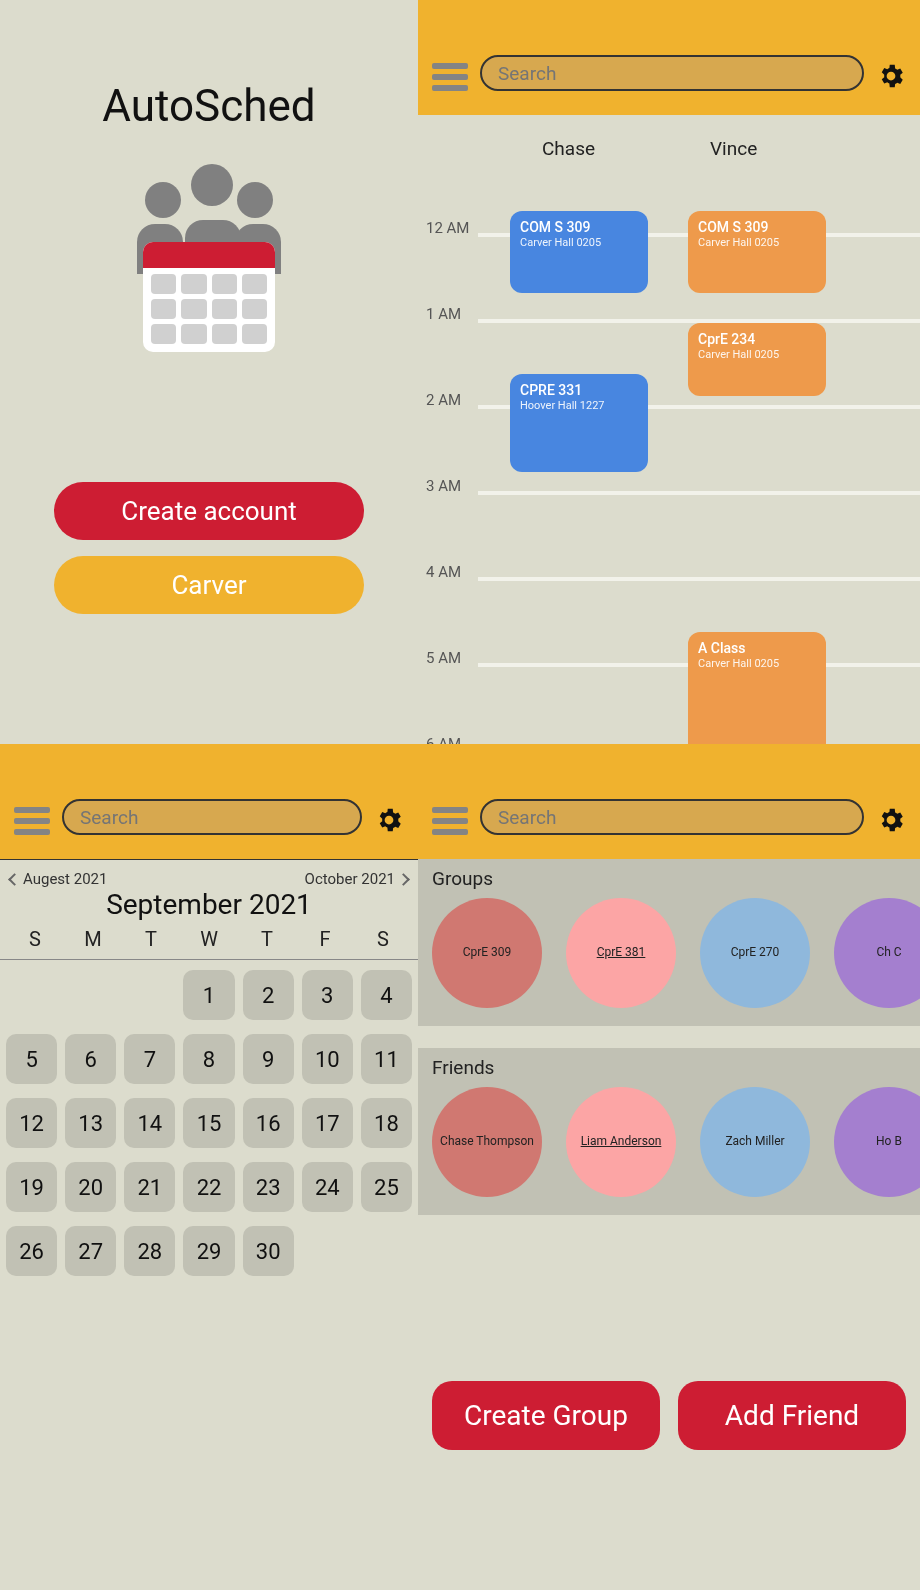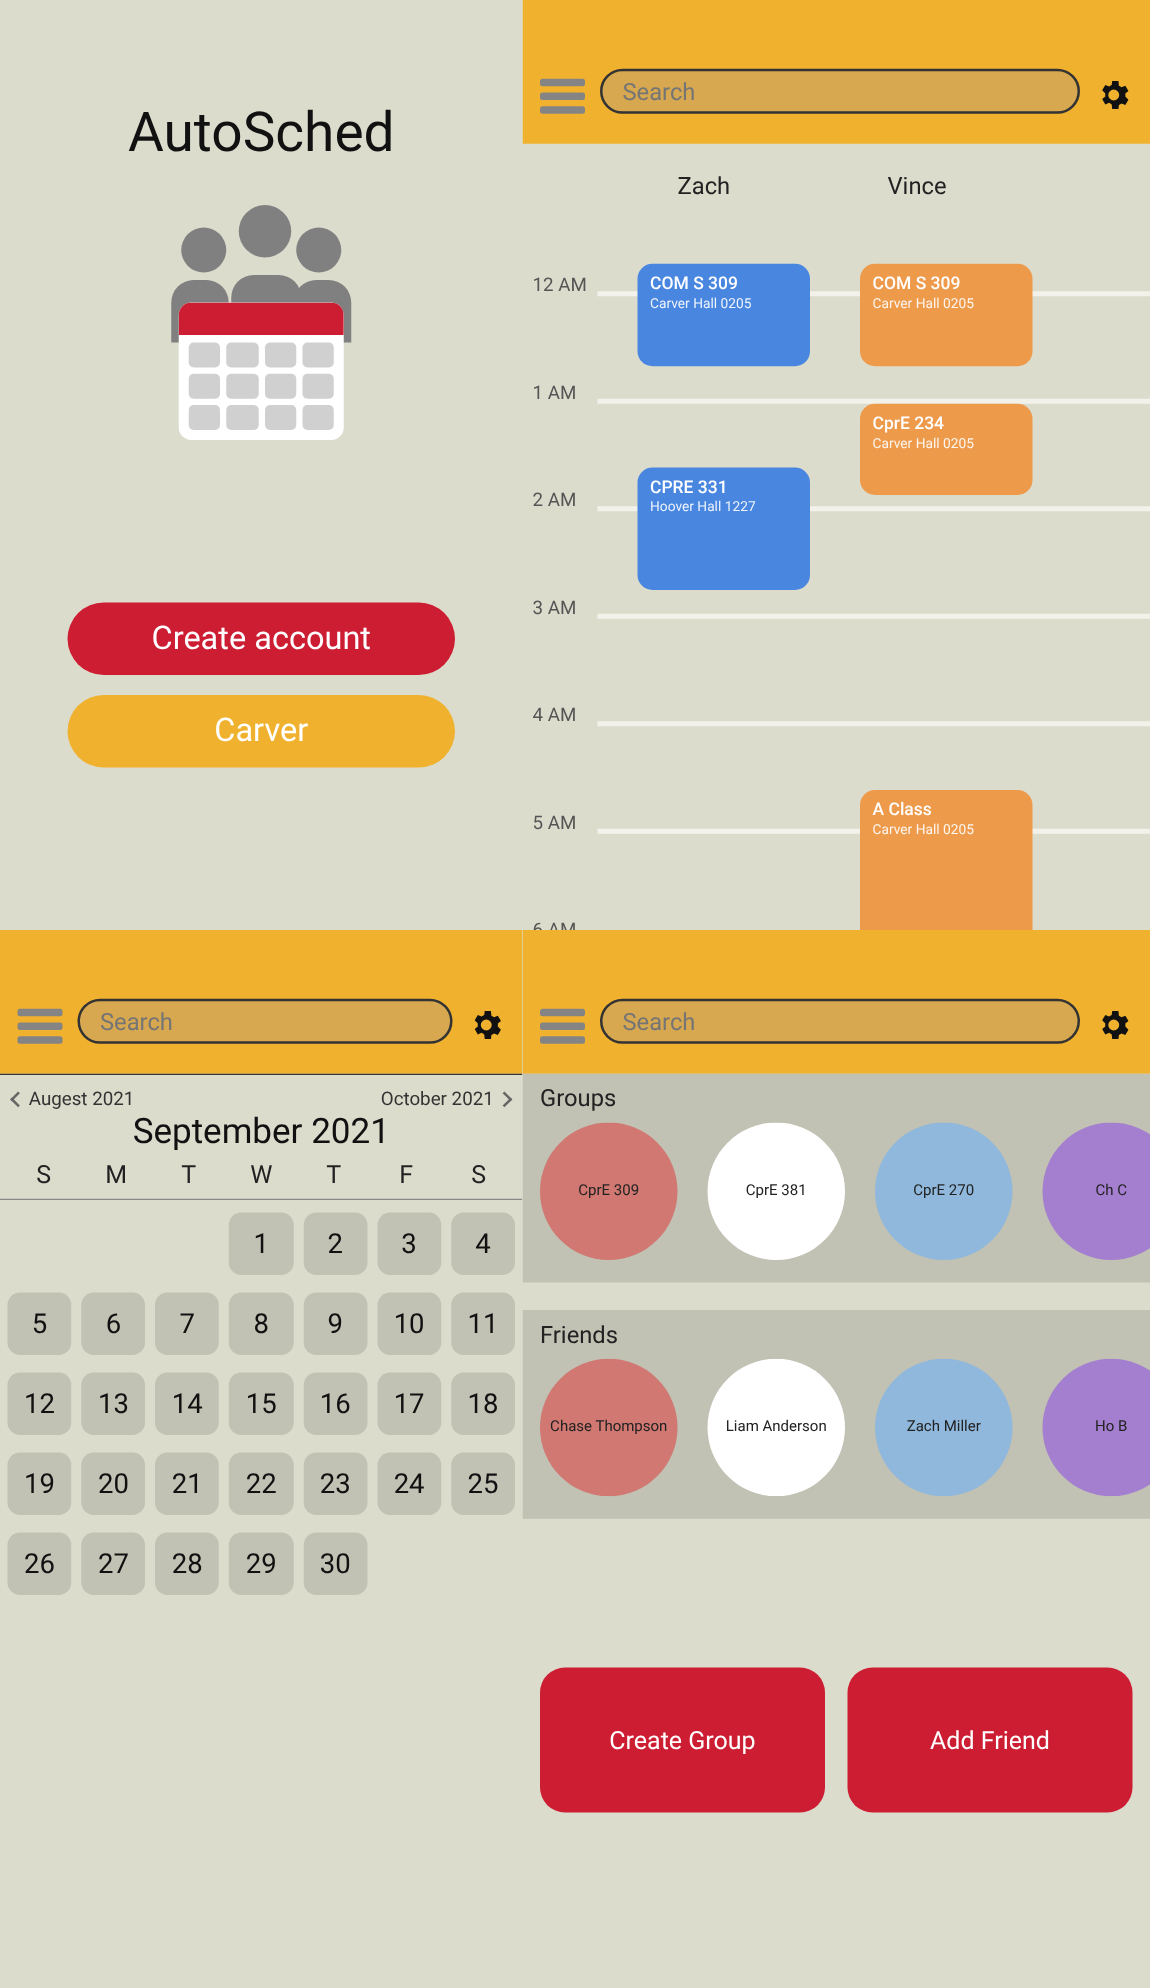--- a/index.html
+++ b/index.html
@@ -72,25 +72,25 @@
 .day-cell { height: 50px; display: flex; align-items: center; justify-content: center; font-size: 22px; color: #111; }
 .day-cell.filled { background: #c1c1b4; border-radius: 10px; cursor: pointer; }
 .q3 .below-topbar { border-top: 1px solid #333; }
 
 
 .section-block { background: #c1c1b4; border-radius: 0; margin: 0; padding: 8px 0 18px 10px; }
 .section-title { font-size: 19px; color: #222; margin-bottom: 8px; padding-left: 4px; }
 .circle-row { display: flex; gap: 24px; overflow: hidden; padding-left: 4px; }
 .circle { width: 110px; height: 110px; min-width: 110px; border-radius: 55px; display: flex; align-items: center; justify-content: center; text-align: center; font-size: 12px; color: #222; cursor: pointer; padding: 6px; line-height: 1.15; }
 .c-rose { background: #d07871; }
-.c-tan  { background: #ffffff; }
+.c-tan  { background: #fca5a5; text-decoration: underline; }
 .c-blue { background: #8fb8dc; }
 .c-purp { background: #a47fcf; }
 .q4-buttons { position: absolute; left: 14px; right: 14px; bottom: 140px; display: flex; gap: 18px; }
-.q4-buttons button { flex: 1; height: 116px; border: none; border-radius: 20px; background: #cd1d33; color: #fff; font-size: 20px; cursor: pointer; }
+.q4-buttons button { flex: 1; height: 69px; border: none; border-radius: 20px; background: #cd1d33; color: #fff; font-size: 28px; cursor: pointer; }
 .groups-gap { height: 22px; }
 
 .chev { display: inline-block; width: 9px; height: 9px; border: solid #666; border-width: 0 2px 2px 0; }
 .chev.left { transform: rotate(135deg); }
 .chev.right { transform: rotate(-45deg); }
 </style>
 </head>
 <body>
 
 <div class="q q1">
@@ -137,21 +137,21 @@
       </div>
     <input class="search" placeholder="Search" style="">
     <div class="gear">
       <svg viewBox="0 0 24 24">
           <path d="M19.4 13a7.8 7.8 0 000-2l2-1.6-2-3.4-2.4 1a7.6 7.6 0 00-1.7-1L15 3h-4l-.3 2.6a7.6 7.6 0 00-1.7 1l-2.4-1-2 3.4L6.6 11a7.8 7.8 0 000 2l-2 1.6 2 3.4 2.4-1a7.6 7.6 0 001.7 1L11 21h4l.3-2.6a7.6 7.6 0 001.7-1l2.4 1 2-3.4zM12 15.5A3.5 3.5 0 1115.5 12 3.5 3.5 0 0112 15.5z"></path>
         </svg>
     </div>
   </div>
   <div class="below-topbar">
     <div class="sched">
-      <div class="col-head c1">Zach</div>
+      <div class="col-head c1">Chase</div>
       <div class="col-head c2">Vince</div>
       <div class="timeline" id="timeline">
           <div class="hour-row">
             <div class="hour-label">12 AM</div>
             <div class="hour-line"></div>
           </div>
           <div class="hour-row">
             <div class="hour-label">1 AM</div>
             <div class="hour-line"></div>
           </div>

